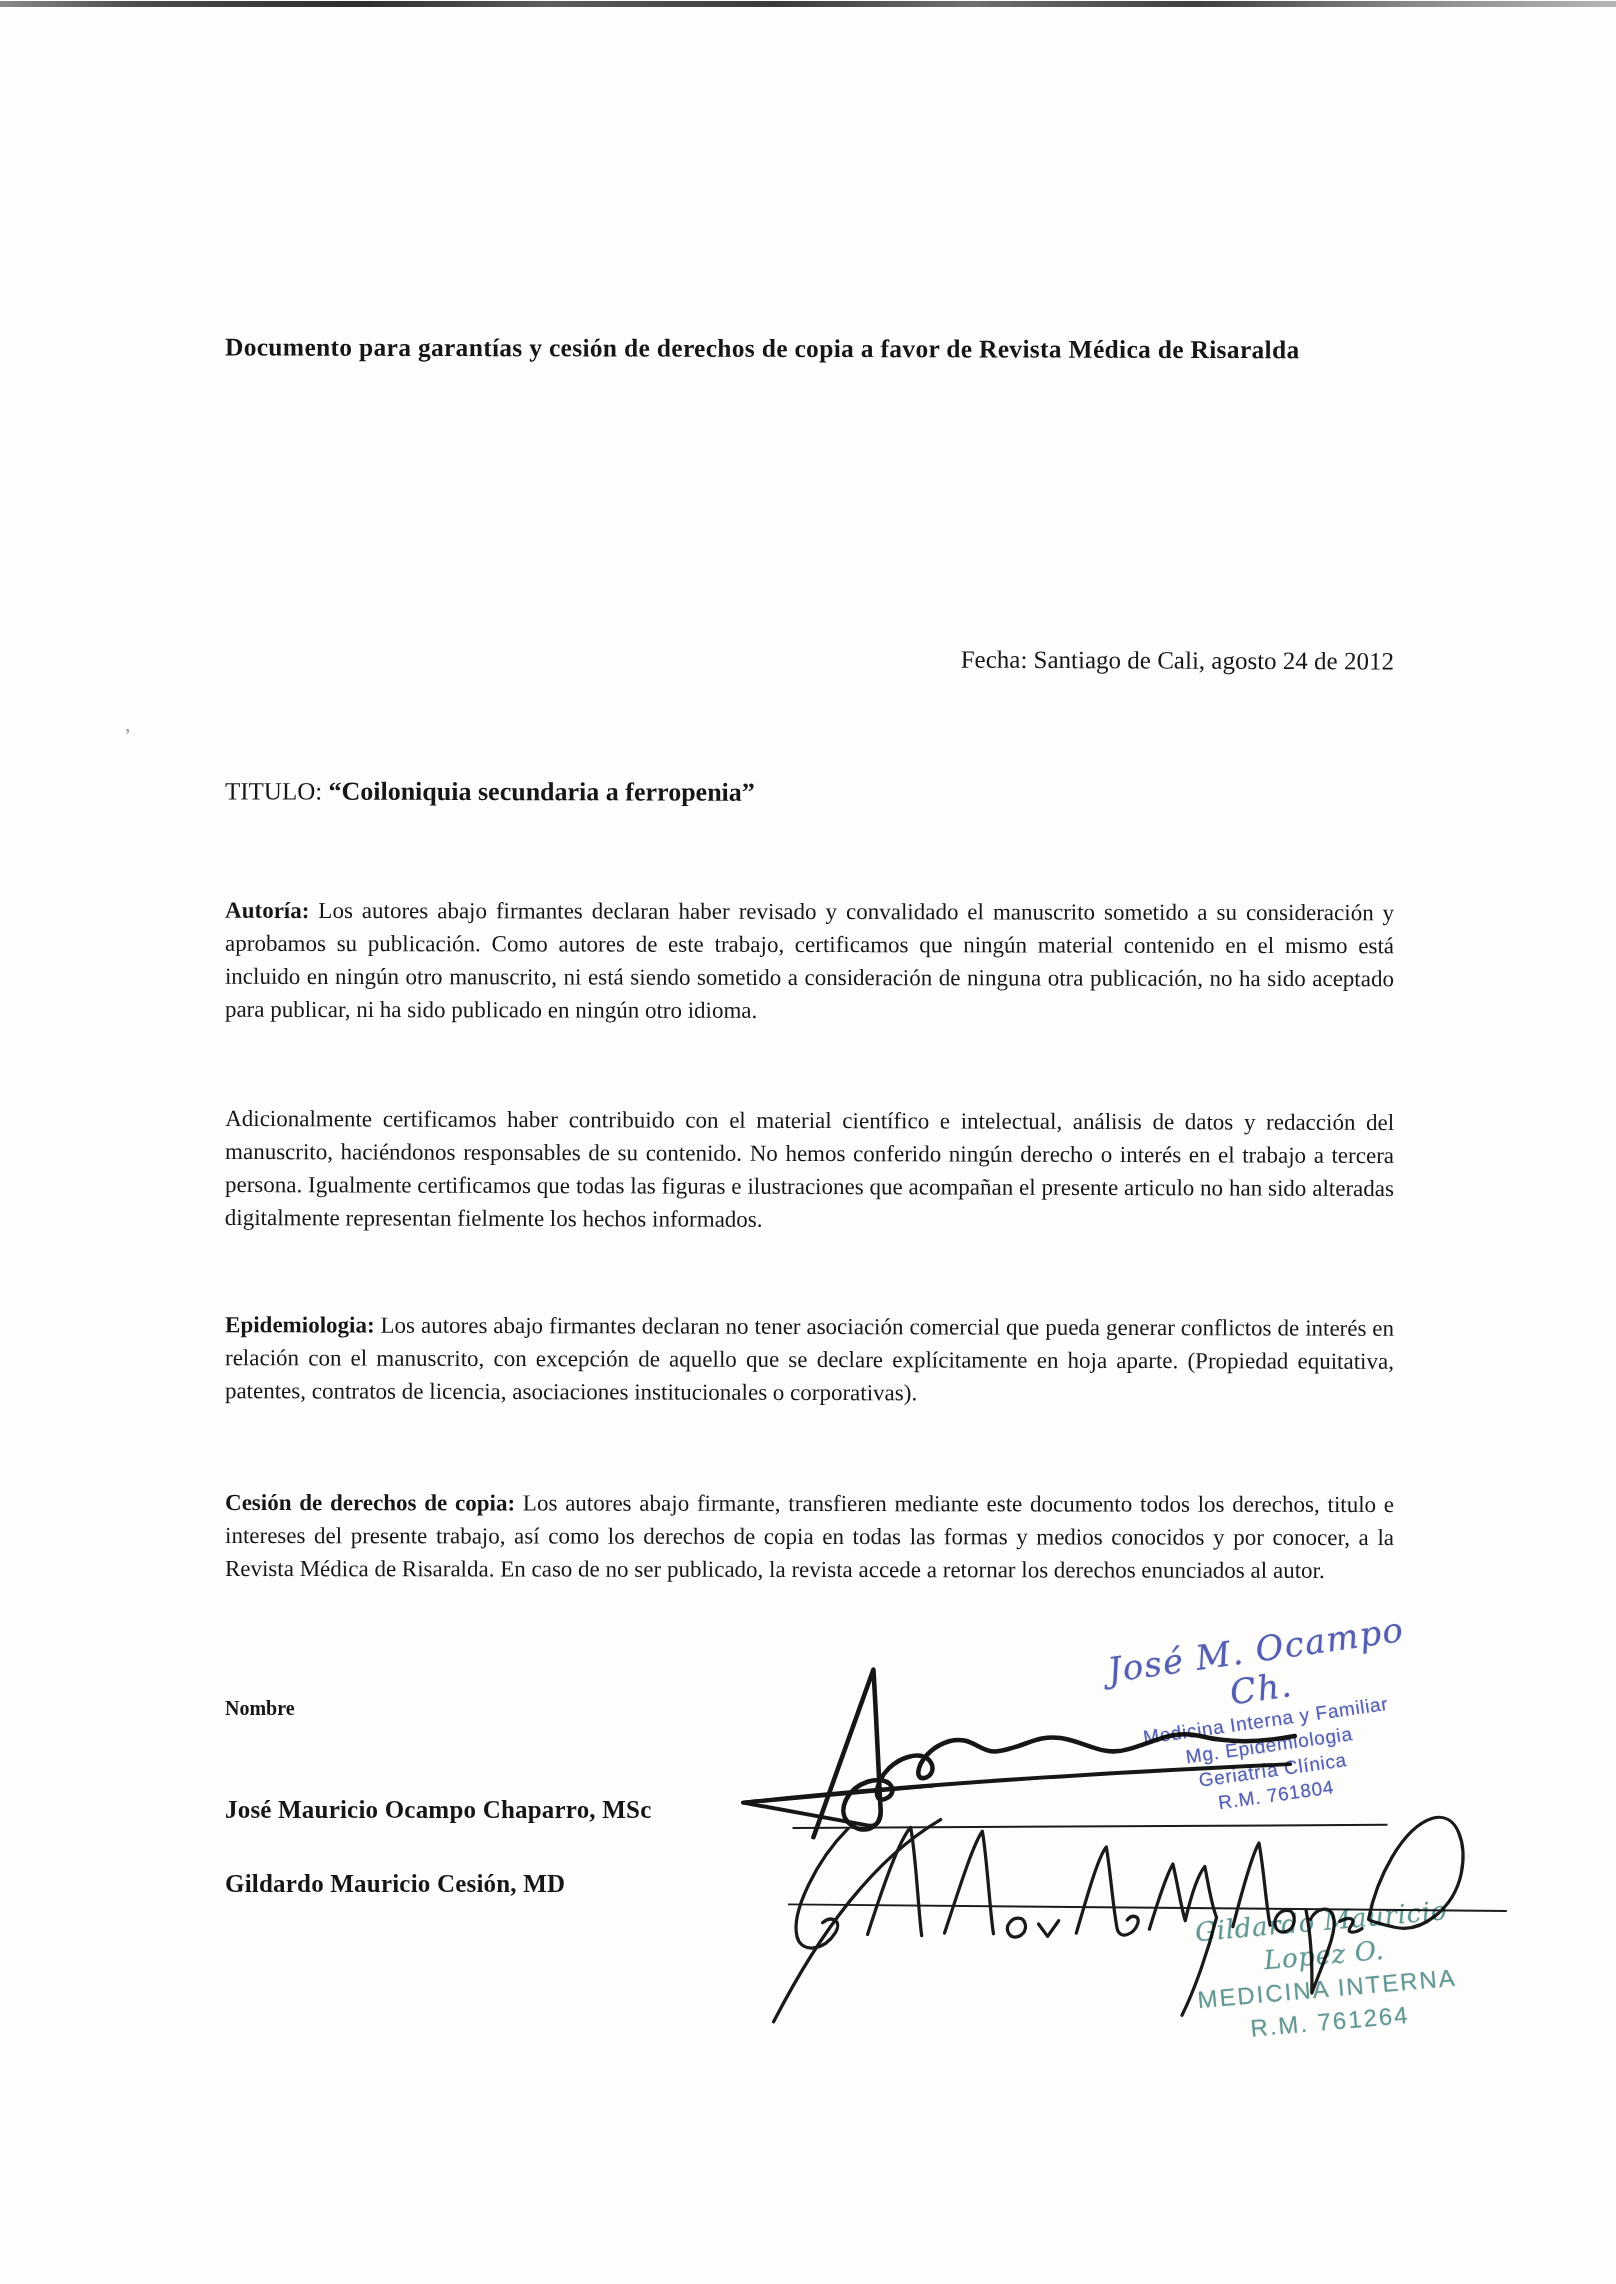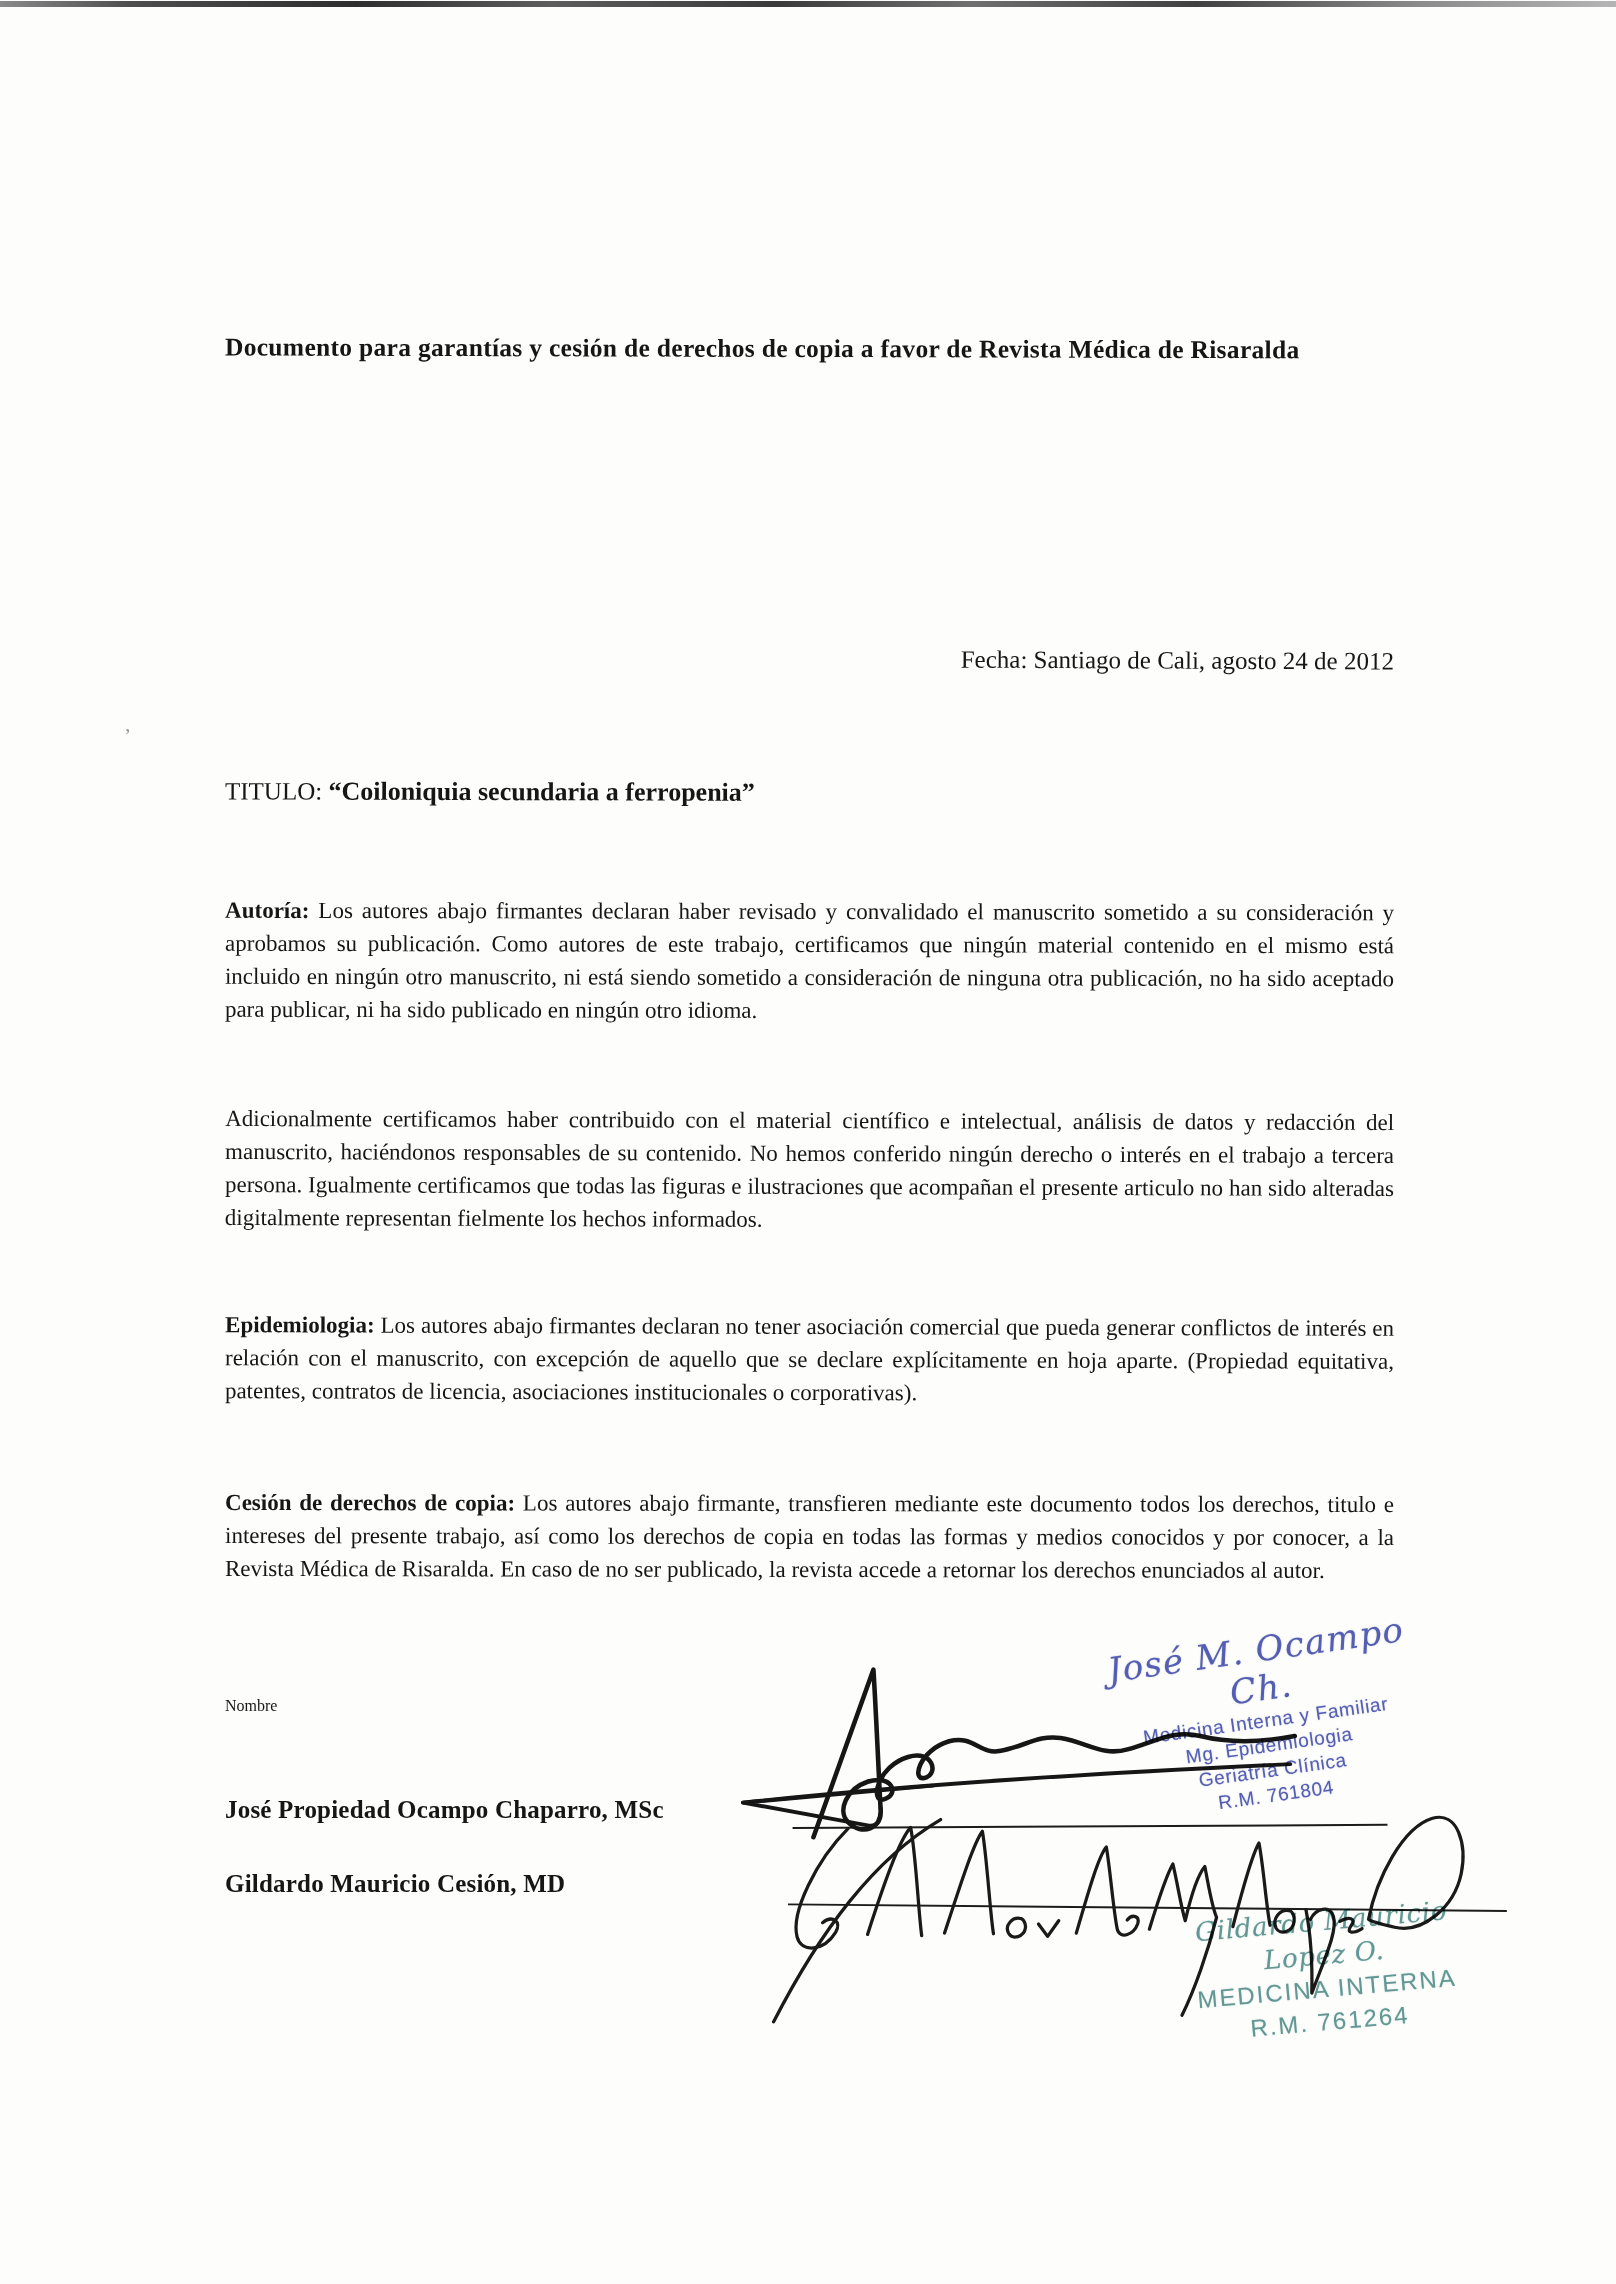--- a/index.html
+++ b/index.html
@@ -32,21 +32,21 @@
   .para{
     left:225px;top:0;width:1169px;
     font-size:23px;line-height:33px;
     text-align:justify;transform:rotate(.12deg);
   }
   .p1{top:895px;}
   .p2{top:1104px;transform:rotate(.2deg);}
   .p3{top:1310px;transform:rotate(.18deg);}
   .p4{top:1487px;transform:rotate(.1deg);}
   .nombre{
-    left:225px;top:1697px;font-size:16px;font-weight:normal;text-align:right;
+    left:225px;top:1697px;font-size:20px;font-weight:bold;text-align:right;
   }
   .author{
     left:225px;font-size:25px;font-weight:bold;letter-spacing:0.2px;
   }
   .author1{top:1796px;}
   .author2{top:1870px;}
   .stray-mark{
     left:125px;top:711px;font-size:22px;color:#9a9a9a;
   }
   .sig-svg{
@@ -101,21 +101,21 @@
 <div class="abs para p1"><b>Autoría:</b><span> Los autores abajo firmantes declaran haber revisado y convalidado el manuscrito sometido a su consideración y aprobamos su publicación. Como autores de este trabajo, certificamos que ningún material contenido en el mismo está incluido en ningún otro manuscrito, ni está siendo sometido a consideración de ninguna otra publicación, no ha sido aceptado para publicar, ni ha sido publicado en ningún otro idioma.</span></div>
 
 <div class="abs para p2"><span>Adicionalmente certificamos haber contribuido con el material científico e intelectual, análisis de datos y redacción del manuscrito, haciéndonos responsables de su contenido. No hemos conferido ningún derecho o interés en el trabajo a tercera persona. Igualmente certificamos que todas las figuras e ilustraciones que acompañan el presente articulo no han sido alteradas digitalmente representan fielmente los hechos informados.</span></div>
 
 <div class="abs para p3"><b>Epidemiologia:</b><span> Los autores abajo firmantes declaran no tener asociación comercial que pueda generar conflictos de interés en relación con el manuscrito, con excepción de aquello que se declare explícitamente en hoja aparte. (Propiedad equitativa, patentes, contratos de licencia, asociaciones institucionales o corporativas).</span></div>
 
 <div class="abs para p4"><b>Cesión de derechos de copia:</b><span> Los autores abajo firmante, transfieren mediante este documento todos los derechos, titulo e intereses del presente trabajo, así como los derechos de copia en todas las formas y medios conocidos y por conocer, a la Revista Médica de Risaralda. En caso de no ser publicado, la revista accede a retornar los derechos enunciados al autor.</span></div>
 
 <div class="abs nombre">Nombre</div>
 
-<div class="abs author author1">José Propiedad Ocampo Chaparro, MSc</div>
+<div class="abs author author1">José Mauricio Ocampo Chaparro, MSc</div>
 
 <div class="abs author author2">Gildardo Mauricio Cesión, MD</div>
 
 <svg class="sig-svg" width="835" height="431" viewBox="1090 2510 1280 660" xmlns="http://www.w3.org/2000/svg">
 
   <g stroke="#1c1c1c" stroke-width="3" fill="none">
     <line x1="1215" y1="2801" x2="2127" y2="2796"></line>
     <line x1="1208" y1="2918" x2="2310" y2="2928"></line>
   </g>
 

